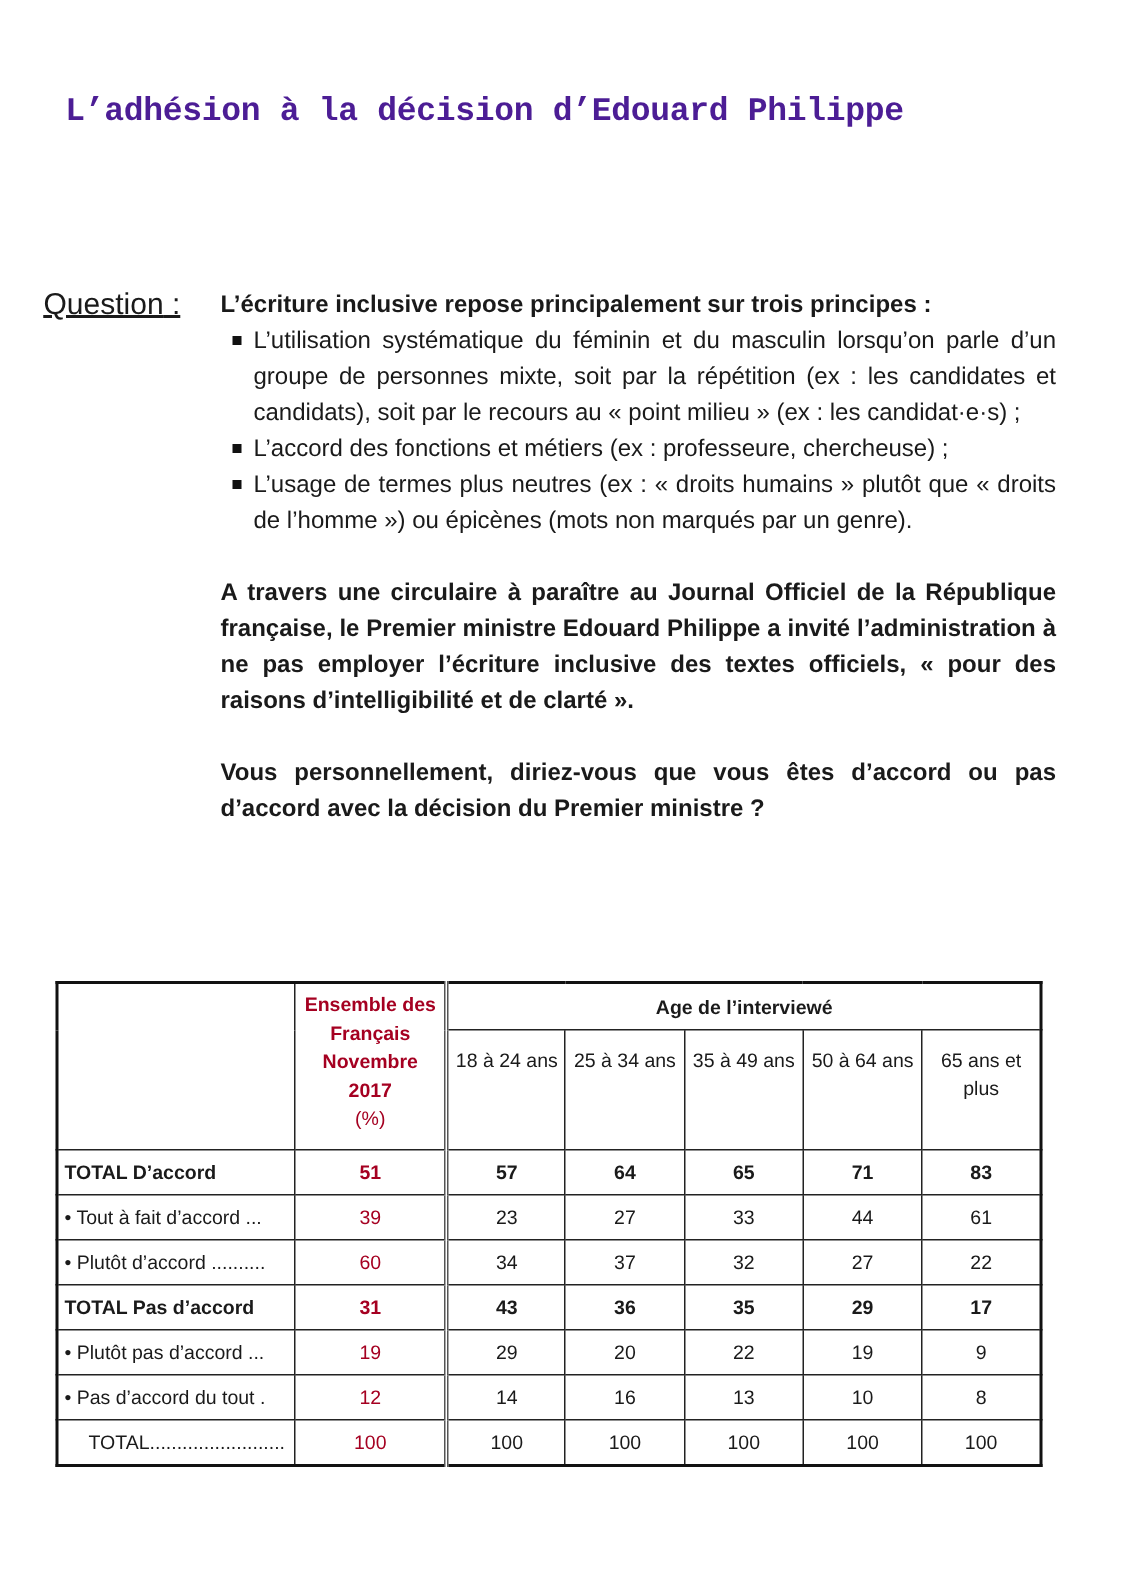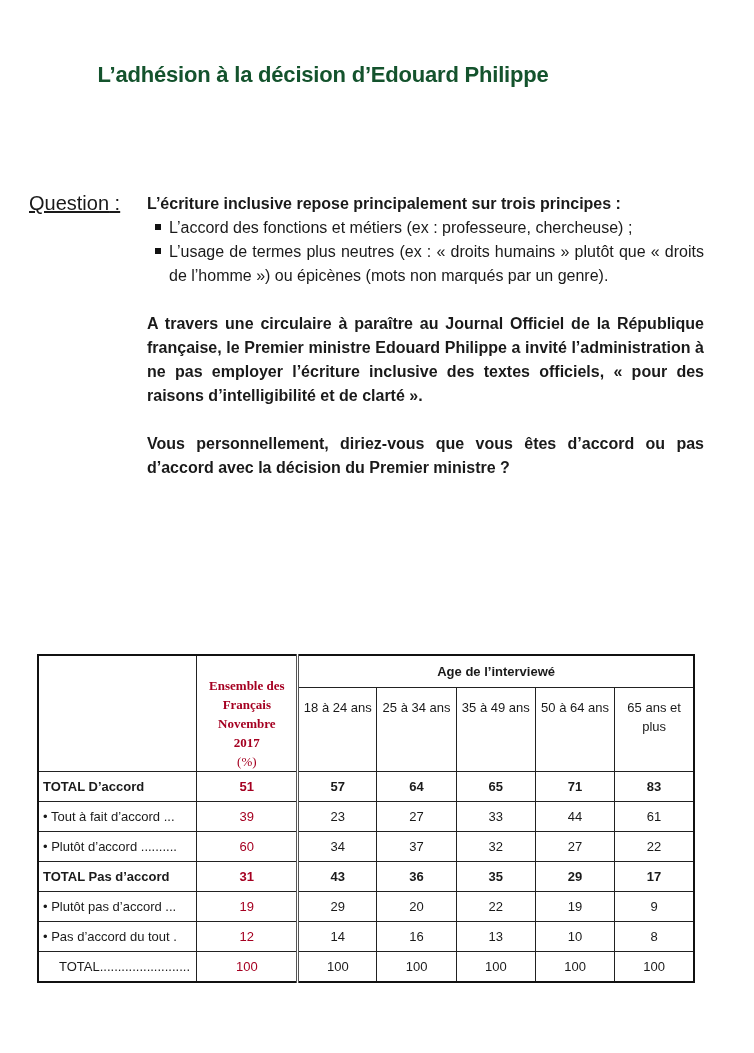--- a/index.html
+++ b/index.html
@@ -2,22 +2,22 @@
 <html><head>
   <meta charset="utf-8">
   <style>
     html, body { margin: 0; padding: 0; background: #ffffff; }
     body {
       width: 754px; height: 1053px; position: relative; overflow: hidden;
       font-family: "Liberation Sans", sans-serif; color: #1a1a1a;
     }
     .title {
       position: absolute; left: 0; width: 636px; top: 60px;
-      text-align: center; color: #14532d; font-weight: bold;
-      font-size: 22px; line-height: 30px; letter-spacing: -0.2px;
+      text-align: center; color: #4c1d95; font-weight: bold;
+      font-size: 22px; line-height: 30px; letter-spacing: -0.2px; font-family: Liberation Mono, monospace;
     }
     .title div { margin-left: 10px; }
     .q-label {
       position: absolute; left: 29px; top: 192px; font-size: 20px; text-decoration: underline;
     }
     .q-label .u { text-decoration: underline; }
     .q-body {
       position: absolute; left: 147px; top: 192px; width: 557px;
       font-size: 16px; line-height: 24px;
     }
@@ -30,21 +30,21 @@
     .gap { height: 24px; }
 
     table.data {
       position: absolute; left: 37px; top: 654px; width: 658px;
       border-collapse: collapse; font-size: 13px; border: 2px solid #111;
     }
     table.data td, table.data th {
       border: 1.5px solid #222; padding: 0; text-align: center; font-weight: normal;
     }
     table.data th.ens, table.data td.ens { color: #a50021; }
-    table.data th.ens { font-weight: bold; line-height: 19px; font-size: 13px; vertical-align: top; padding-top: 20px; font-family: Liberation Serif, serif; }
+    table.data th.ens { font-weight: bold; line-height: 19px; font-size: 13px; vertical-align: top; padding-top: 4px; }
     table.data th.ens .pct { font-weight: normal; }
     th.age-head { font-weight: bold !important; height: 30px; }
     th.agecol { vertical-align: top; padding-top: 10px !important; line-height: 19px; }
     td.lbl { text-align: left !important; padding-left: 4px !important; }
     td.lbl.indent { padding-left: 20px !important; }
     tr.r td { height: 29px; }
     tr.bold td { font-weight: bold; margin-top: 11px; }
     col.c0 { width: 159px; }
     col.c1 { width: 101px; }
     col.cage { width: 79.6px; }
@@ -57,20 +57,21 @@
   <div>L’adhésion à la décision d’Edouard Philippe</div>
 </div>
 
 <div class="q-label">
   <span class="u">Question</span><span> :</span>
 </div>
 
 <div class="q-body">
   <p>L’écriture inclusive repose principalement sur trois principes :</p>
   <ul class="principles">
+    <li><span class="bullet"></span><span>L’utilisation systématique du féminin et du masculin lorsqu’on parle d’un groupe de personnes mixte, soit par la répétition (ex : les candidates et candidats), soit par le recours au « point milieu » (ex : les candidat·e·s) ;</span></li>
     <li><span class="bullet"></span><span>L’accord des fonctions et métiers (ex : professeure, chercheuse) ;</span></li>
     <li><span class="bullet"></span><span>L’usage de termes plus neutres (ex : « droits humains » plutôt que « droits de l’homme ») ou épicènes (mots non marqués par un genre).</span></li>
   </ul>
   <div class="gap"></div>
   <p>A travers une circulaire à paraître au Journal Officiel de la République française, le Premier ministre Edouard Philippe a invité l’administration à ne pas employer l’écriture inclusive des textes officiels, « pour des raisons d’intelligibilité et de clarté ».</p>
   <div class="gap"></div>
   <p>Vous personnellement, diriez-vous que vous êtes d’accord ou pas d’accord avec la décision du Premier ministre ?</p>
 </div>
 
 <table class="data">

